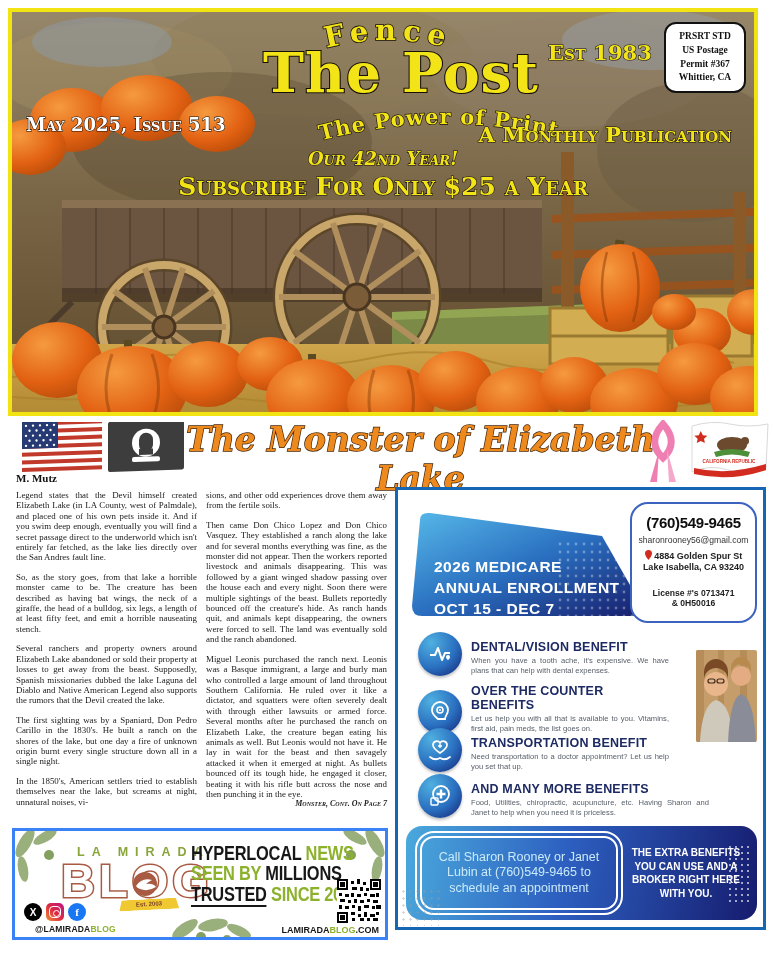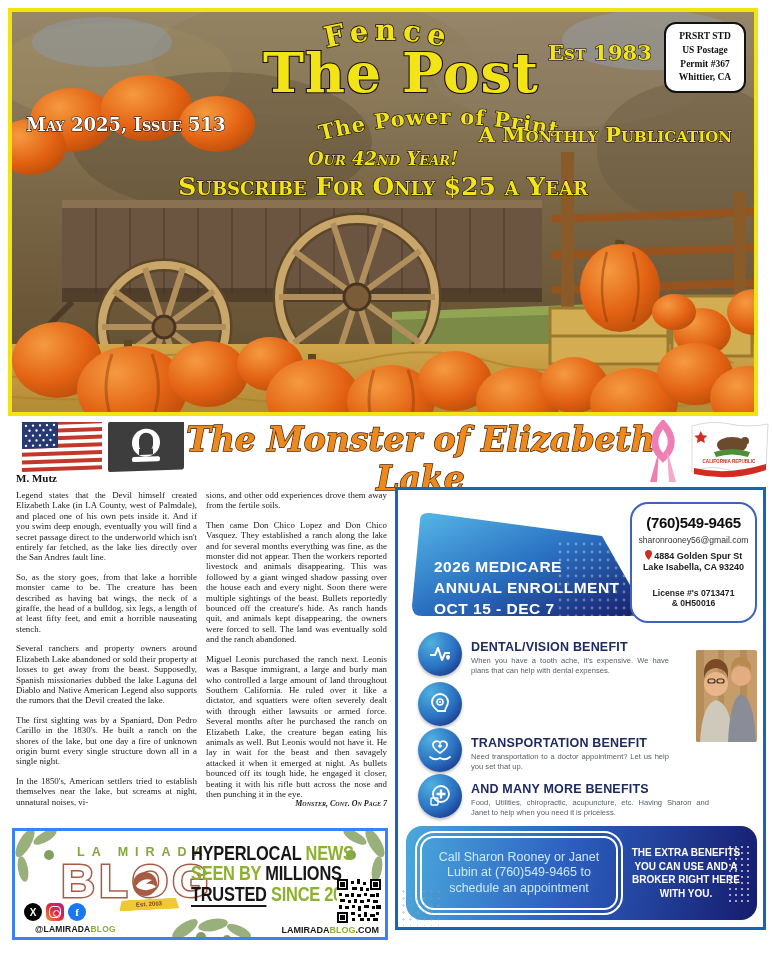--- a/index.html
+++ b/index.html
@@ -391,20 +391,24 @@
         <div class="bdesc">When you have a tooth ache, it's expensive. We have plans that can help with dental expenses.</div>
       </div>
     </div>
     <div class="benefit narrow" style="top:192px">
       <div class="bicon">
         <svg width="26" height="26" viewBox="0 0 26 26">
             <path d="M13,3 a8,8 0 0 1 8,8 c0,4 -3,6 -3,9 h-7 c-2,-2 -6,-4 -6,-9 a8,8 0 0 1 8,-8 Z" fill="none" stroke="#fff" stroke-width="1.8"></path>
             <circle cx="13" cy="11" r="3" fill="none" stroke="#fff" stroke-width="1.6"></circle>
             <circle cx="13" cy="11" r="1" fill="#fff"></circle>
           </svg>
+      </div>
+      <div class="btext">
+        <div class="btitle">OVER THE COUNTER BENEFITS</div>
+        <div class="bdesc">Let us help you with all that is available to you. Vitamins, first aid, pain meds, the list goes on.</div>
       </div>
     </div>
     <div class="benefit narrow" style="top:238px">
       <div class="bicon">
         <svg width="26" height="26" viewBox="0 0 26 26">
             <path d="M13,6 c2,-3 7,-2 7,2 c0,3 -4,6 -7,8 c-3,-2 -7,-5 -7,-8 c0,-4 5,-5 7,-2 Z" fill="none" stroke="#fff" stroke-width="1.7"></path>
             <path d="M11,9 h4 M13,7 v4" stroke="#fff" stroke-width="1.4"></path>
             <path d="M3,20 q5,4 10,1 q5,3 10,-1" fill="none" stroke="#fff" stroke-width="1.8" stroke-linecap="round"></path>
           </svg>
       </div>

